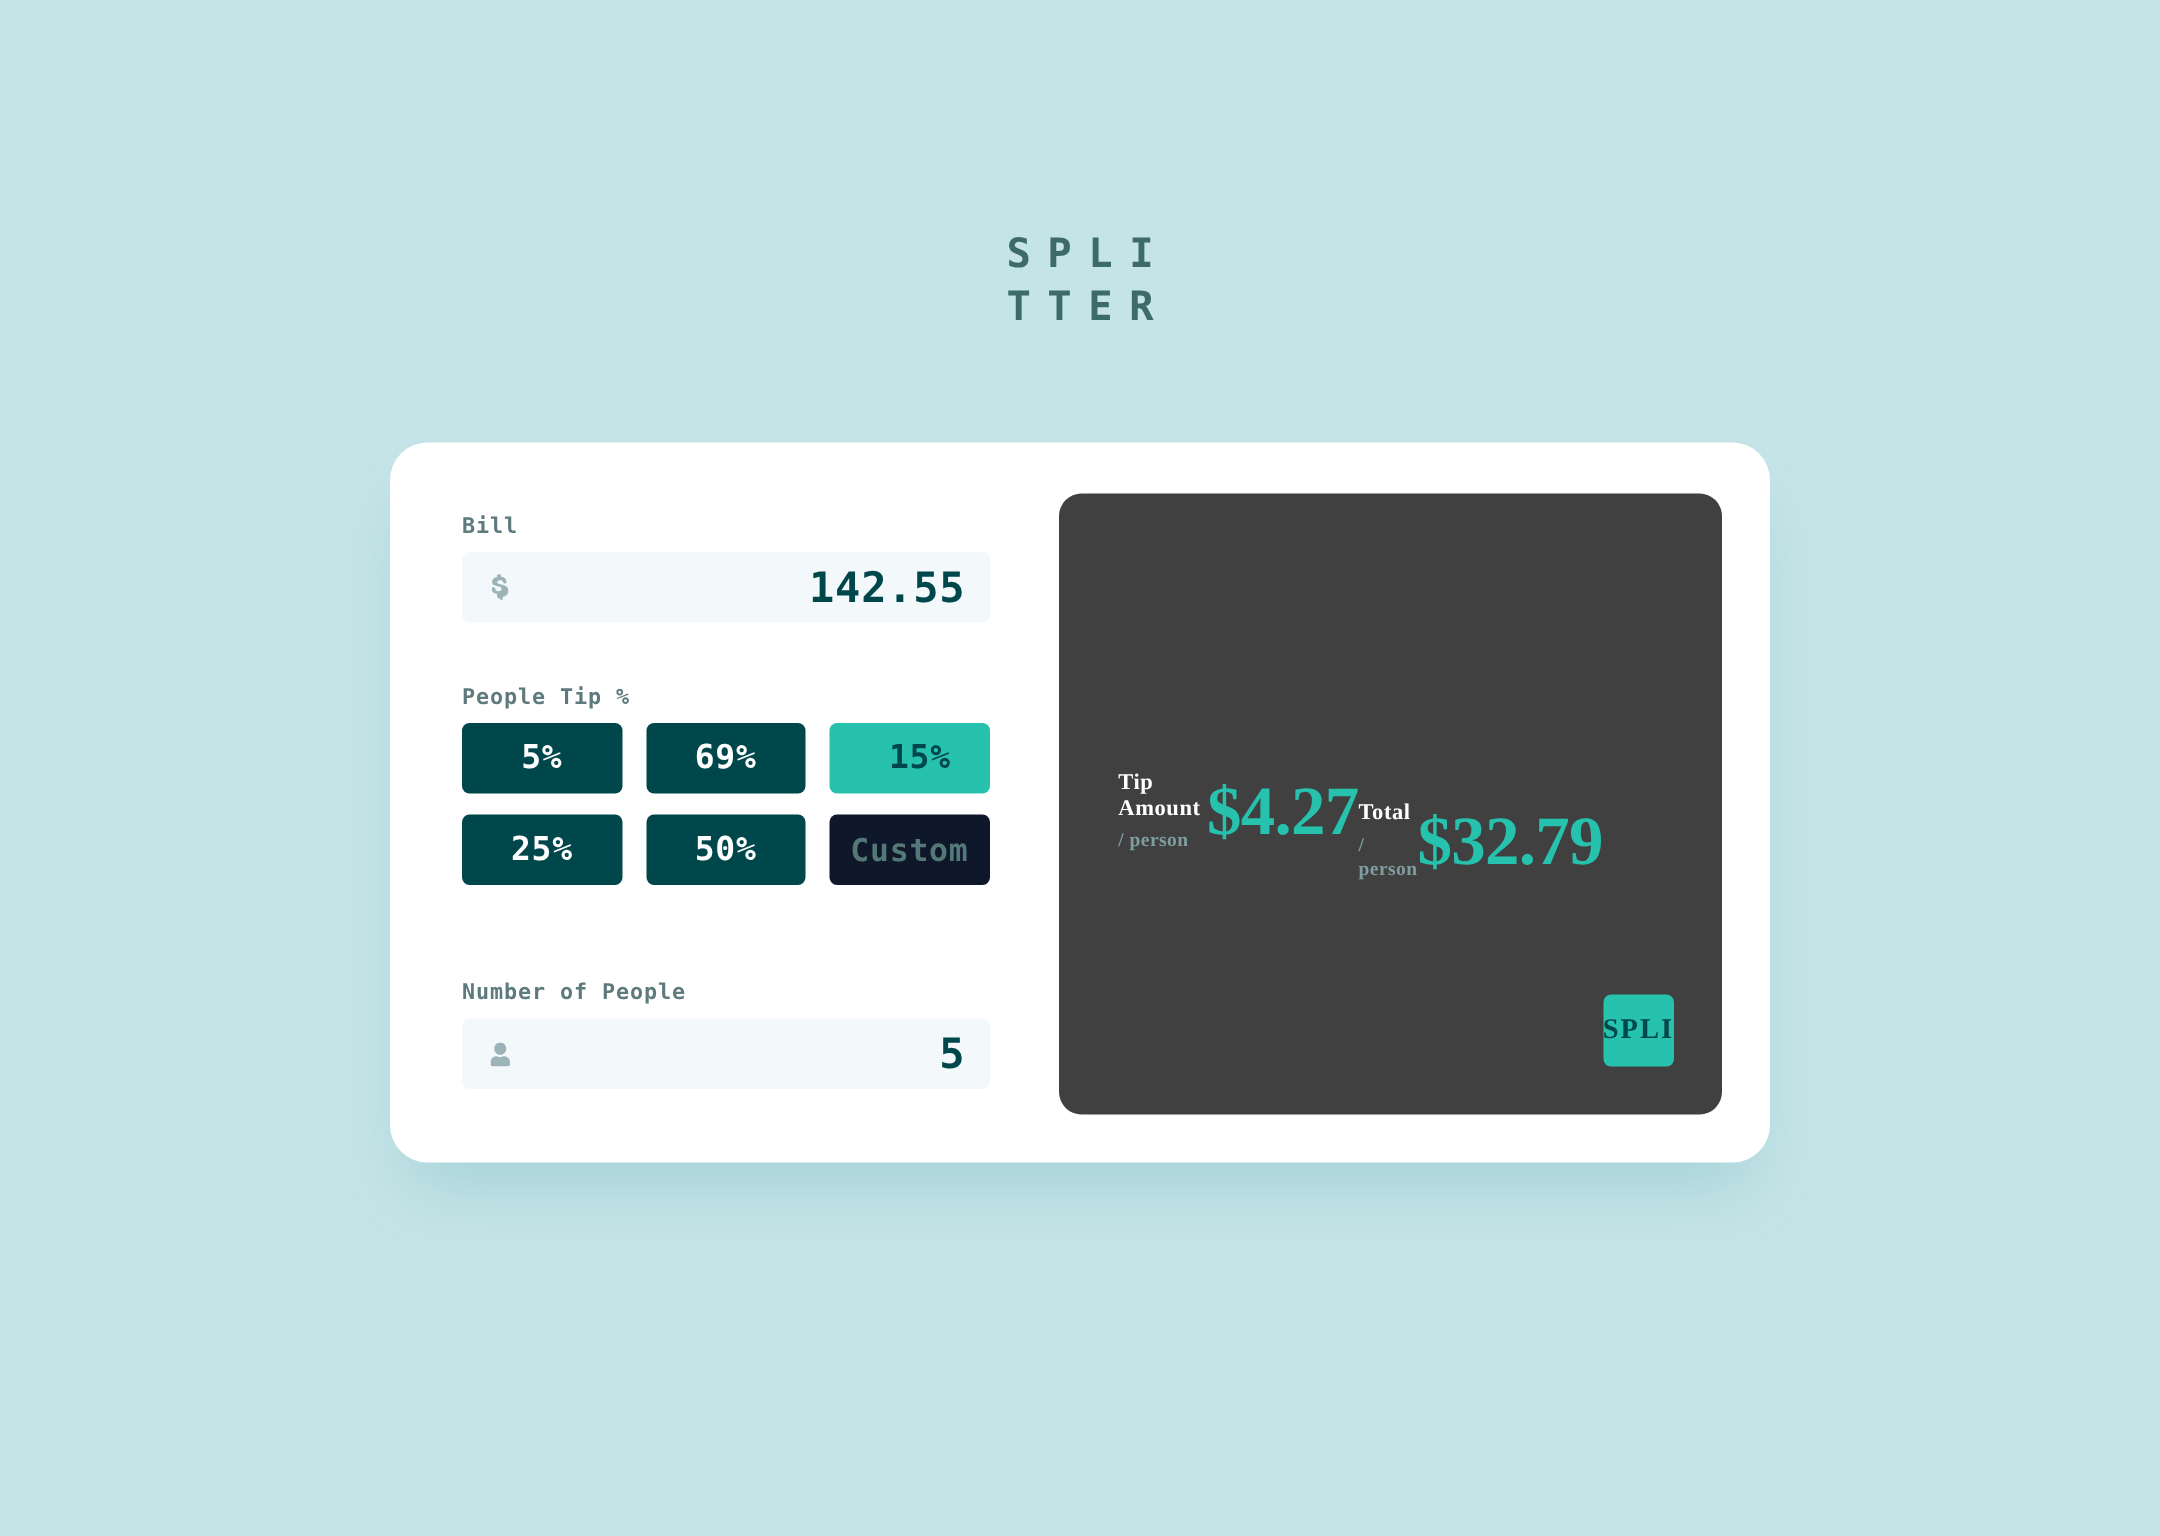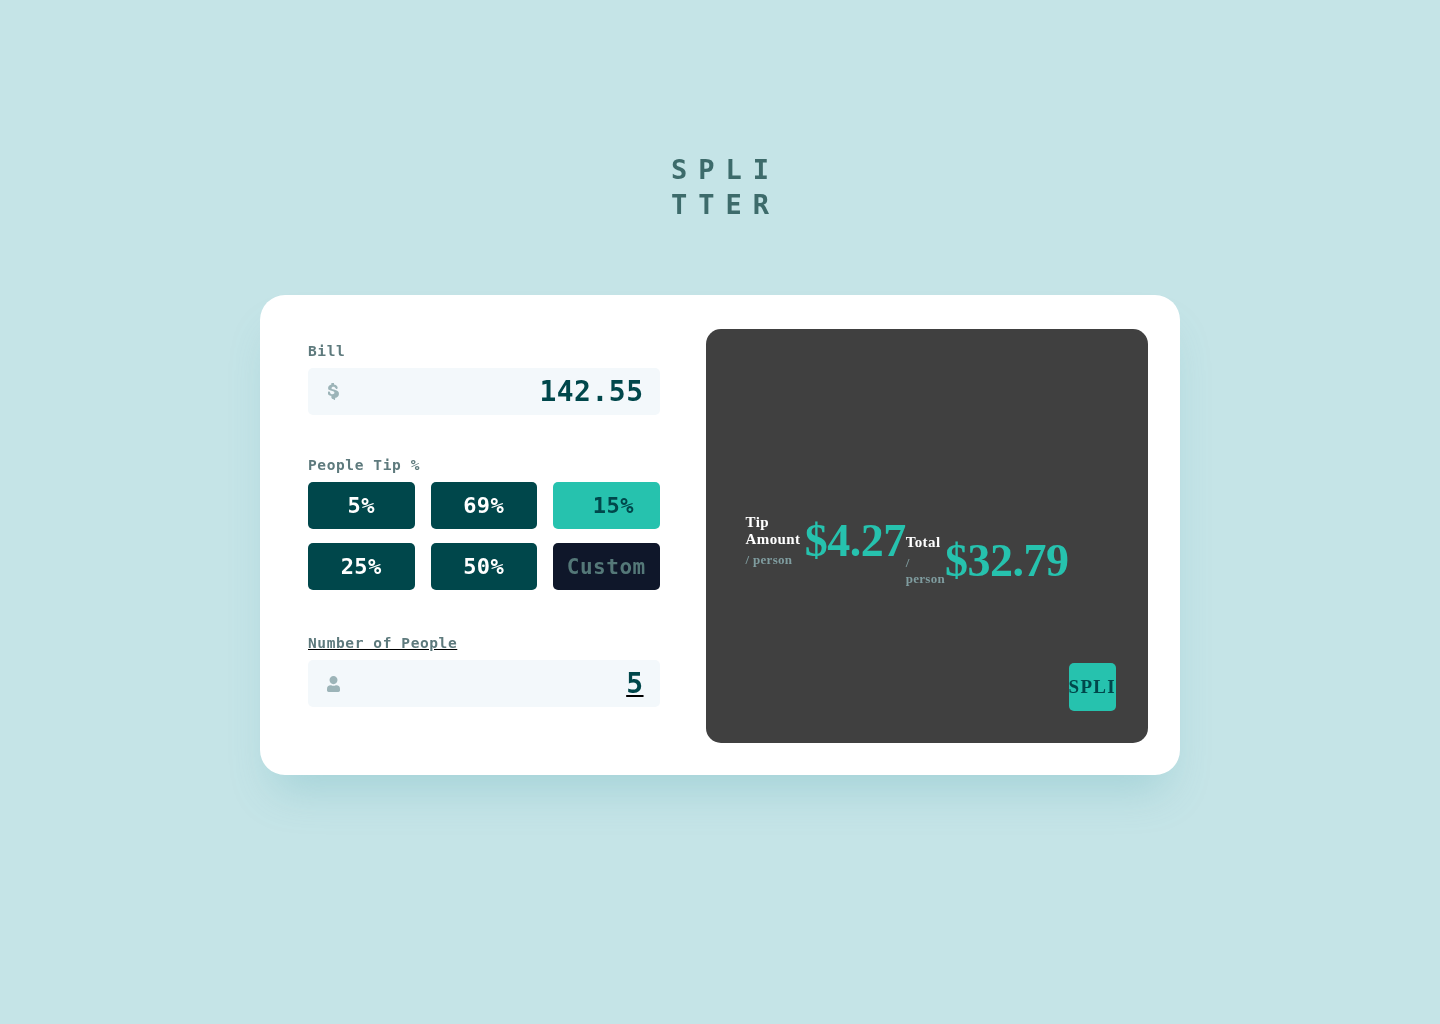--- a/index.html
+++ b/index.html
@@ -84,21 +84,21 @@
   .input-value {
     flex: 1 1 auto;
     text-align: right;
     font-size: 28px;
     font-weight: 700;
     color: #00474b;
     letter-spacing: 0.5px;
   }
 
   .gap-tip { margin-top: 42px; }
-  .gap-people { margin-top: 45px; text-decoration: underline; }
+  .gap-people { margin-top: 64px; }
 
   .tip-grid {
     margin-top: 3px;
     display: grid;
     grid-template-columns: repeat(3, 1fr);
     grid-gap: 14px 16px;
   }
 
   .tip-btn {
     height: 47px;

